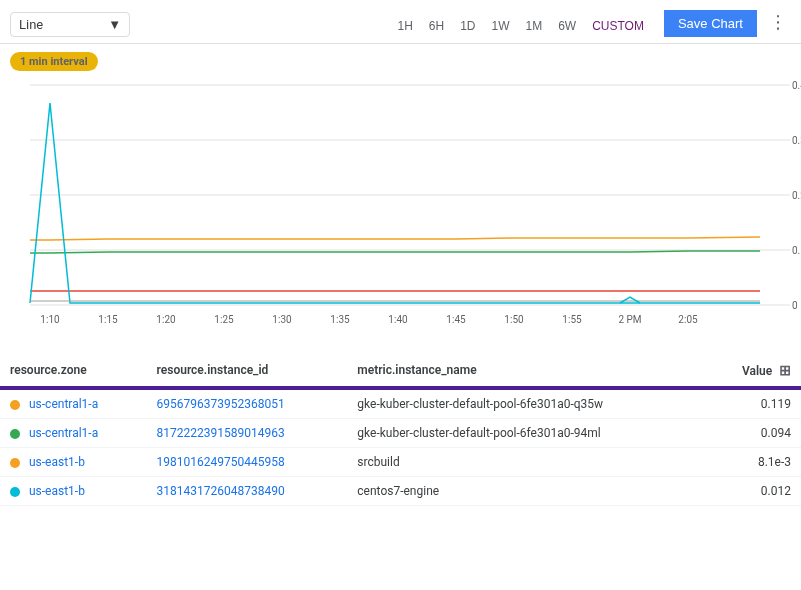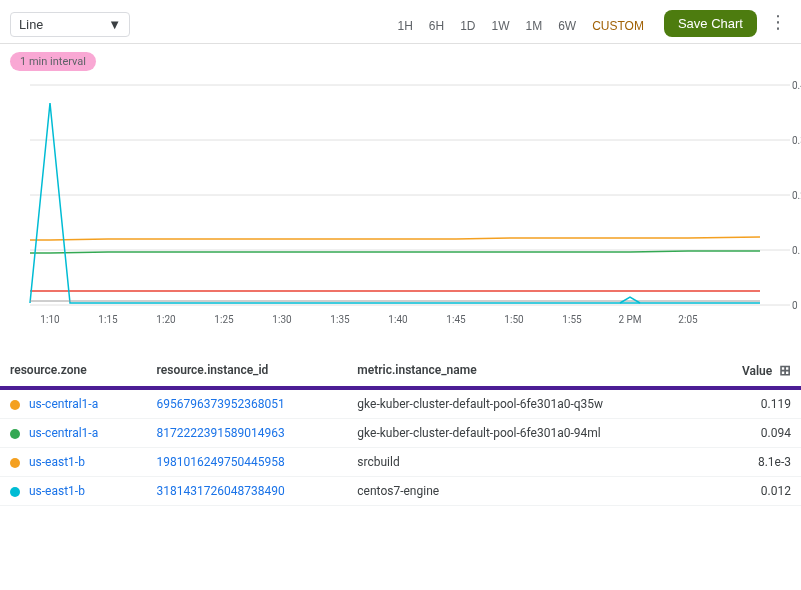--- a/index.html
+++ b/index.html
@@ -34,28 +34,28 @@
     .time-btn {
       padding: 4px 8px;
       font-size: 12px;
       color: #5f6368;
       cursor: pointer;
       border-radius: 4px;
       background: none;
       border: none;
     }
     .time-btn.custom {
-      color: #a16207;
+      color: #701a75;
       font-weight: 500;
     }
     .save-chart-btn {
-      background: #4d7c0f;
+      background: #3b82f6;
       color: #fff;
       border: none;
-      border-radius: 8px;
+      border-radius: 0;
       padding: 6px 14px;
       font-size: 13px;
       cursor: pointer;
       font-weight: 500;
     }
     .more-btn {
       background: none;
       border: none;
       cursor: pointer;
       color: #5f6368;
@@ -66,27 +66,28 @@
 
     
     .chart-container {
       position: relative;
       padding: 8px 0 0 0;
       height: 310px;
       background: #fff;
     }
     .interval-badge {
       display: inline-block;
-      background: #f9a8d4;
+      background: #eab308;
       border-radius: 12px;
       padding: 3px 10px;
       font-size: 11px;
       color: #5f6368;
       margin-left: 10px;
       margin-bottom: 4px;
+      font-weight: bold;
     }
     .chart-svg-wrapper {
       position: relative;
       width: 100%;
       height: 260px;
     }
 
     
     .data-table {
       width: 100%;

